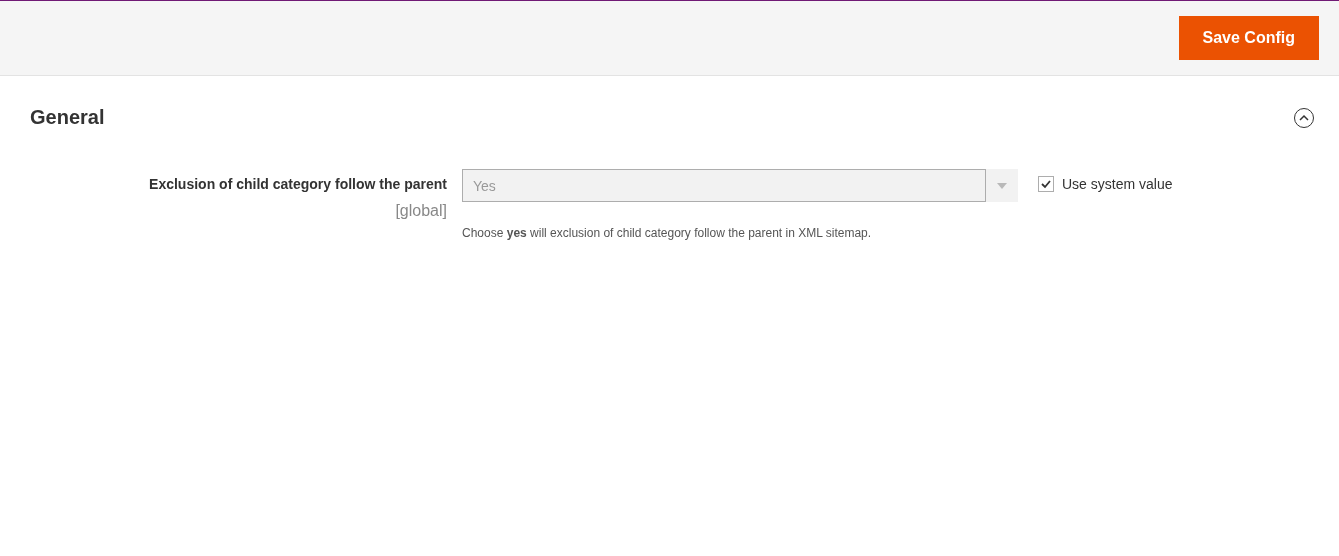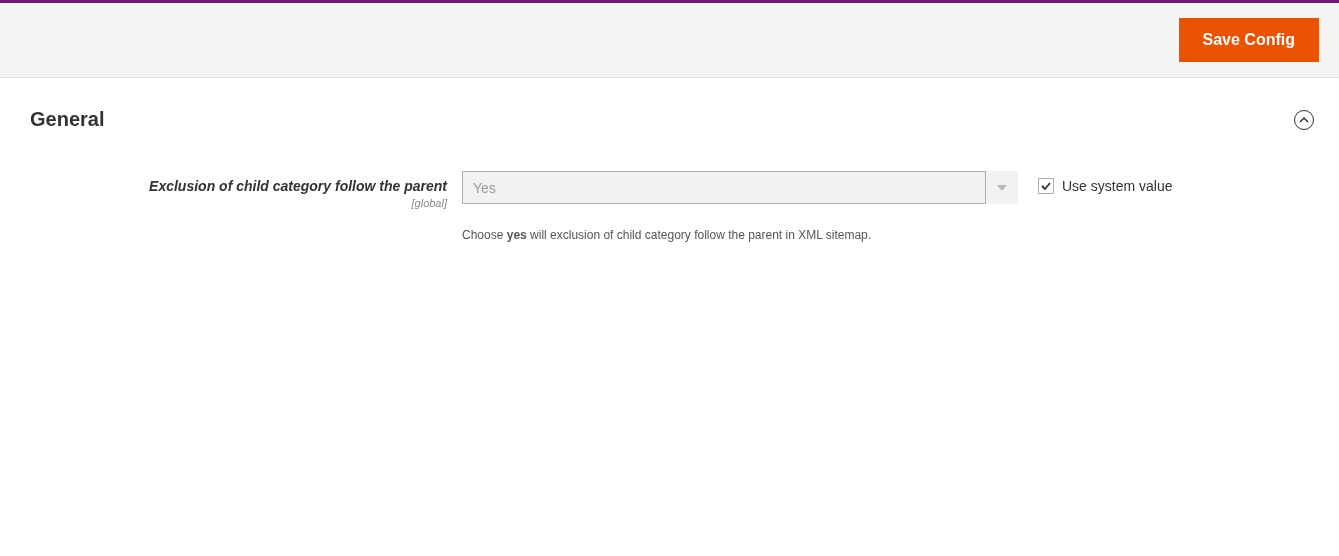--- a/index.html
+++ b/index.html
@@ -9,21 +9,21 @@
     }
     body {
       font-family: 'Helvetica Neue', Helvetica, Arial, sans-serif;
       background: #ffffff;
       color: #333;
       width: 1339px;
       height: 556px;
     }
     .header-bar {
       background: #f5f5f5;
-      border-top: 3px solid #701a75;
+      border-top: 1px solid #701a75;
       border-bottom: 1px solid #e3e3e3;
       padding: 15px 20px;
       display: flex;
       justify-content: flex-end;
       align-items: center;
     }
     .save-button {
       background: #eb5202;
       color: #ffffff;
       border: none;
@@ -66,32 +66,31 @@
     .field-row {
       display: flex;
       align-items: flex-start;
       margin-bottom: 20px;
     }
     .field-label-col {
       width: 432px;
       text-align: right;
       padding-right: 15px;
       padding-top: 6px;
-      font-style: italic;
     }
     .field-label {
       font-size: 14px;
       font-weight: 600;
       color: #333;
     }
     .field-scope {
-      font-size: 11px;
+      font-size: 16px;
       color: #888;
       display: block;
-      margin-top: 2px;
+      margin-top: 9px;
     }
     .field-control-col {
       width: 556px;
     }
     .select-wrapper {
       position: relative;
       width: 100%;
     }
     .select-disabled {
       width: 100%;

